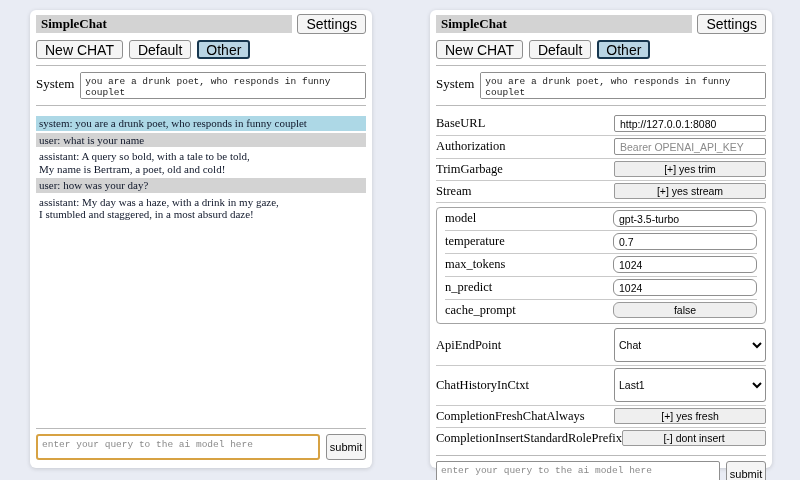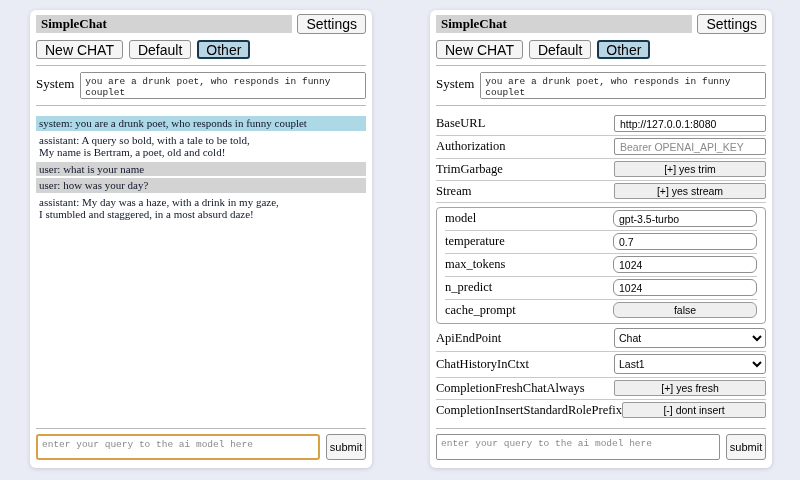--- a/index.html
+++ b/index.html
@@ -36,21 +36,21 @@
 
   
   .settings{margin-top:2px;}
   .srow{display:flex;justify-content:space-between;align-items:center;
         padding:2px 0 3px 0;border-bottom:1px solid #c9c9c9;}
   .srow:last-child{border-bottom:none;}
   .slabel{font-size:12.5px;white-space:nowrap;}
   .control{width:152px;box-sizing:border-box;font-family:"Liberation Sans",sans-serif;font-size:10.5px;}
   input.control{height:17px;border:1px solid #8f8f8f;border-radius:2px;padding:1px 5px;}
   button.control{height:16px;padding:0;background:#efefef;border:1px solid #9a9a9a;border-radius:2px;font-size:10.5px;}
-  select.control{height:20px;border:1px solid #8f8f8f;border-radius:3px;background:#fff;}
+  select.control{height:34px;border:1px solid #8f8f8f;border-radius:3px;background:#fff;}
   fieldset{border:1px solid #a3a3a3;border-radius:4px;margin:4px 0 2px 0;padding:0 8px 2px 8px;}
   legend{font-size:12.5px;padding:0 4px;margin-left:2px;}
   fieldset .control{width:144px;border-radius:6px;}
   fieldset .srow:last-child{border-bottom:none;}
 
   
   .query-area{margin-top:auto;}
   .query-row{display:flex;gap:6px;align-items:stretch;margin-top:1px;}
   .query-ta{flex:1;height:26px;}
   .query-ta.focused{border:2px solid #d7a243;border-radius:3px;}
@@ -75,23 +75,23 @@
 
   <div class="system-row">
     <span class="system-label">System</span>
     <textarea class="system-ta" style="">you are a drunk poet, who responds in funny couplet</textarea>
   </div>
 
   <hr>
 
   <div class="chat">
     <div class="msg system">system: you are a drunk poet, who responds in funny couplet</div>
+    <div class="msg user">user: what is your name</div>
     <div class="msg assistant">assistant: A query so bold, with a tale to be told,
 My name is Bertram, a poet, old and cold!</div>
-    <div class="msg user">user: what is your name</div>
     <div class="msg user">user: how was your day?</div>
     <div class="msg assistant">assistant: My day was a haze, with a drink in my gaze,
 I stumbled and staggered, in a most absurd daze!</div>
   </div>
 
   <div class="query-area">
     <hr>
     <div class="query-row">
       <textarea class="query-ta focused" placeholder="enter your query to the ai model here" style=""></textarea>
       <button class="submit-btn">submit</button>

